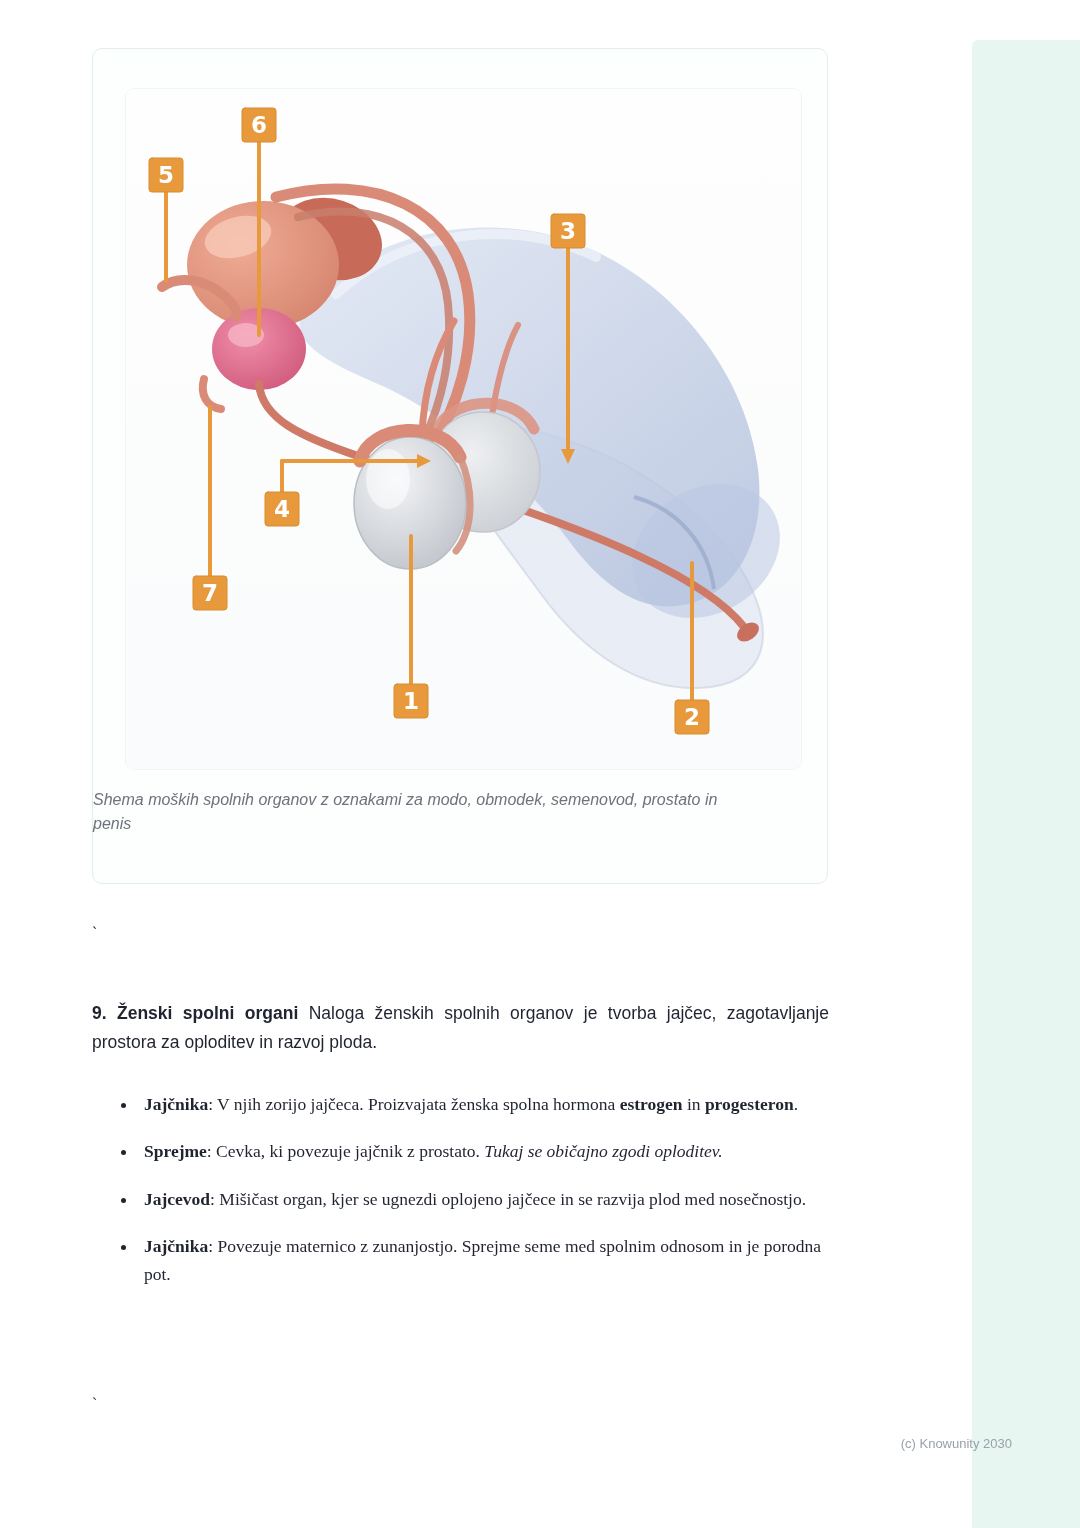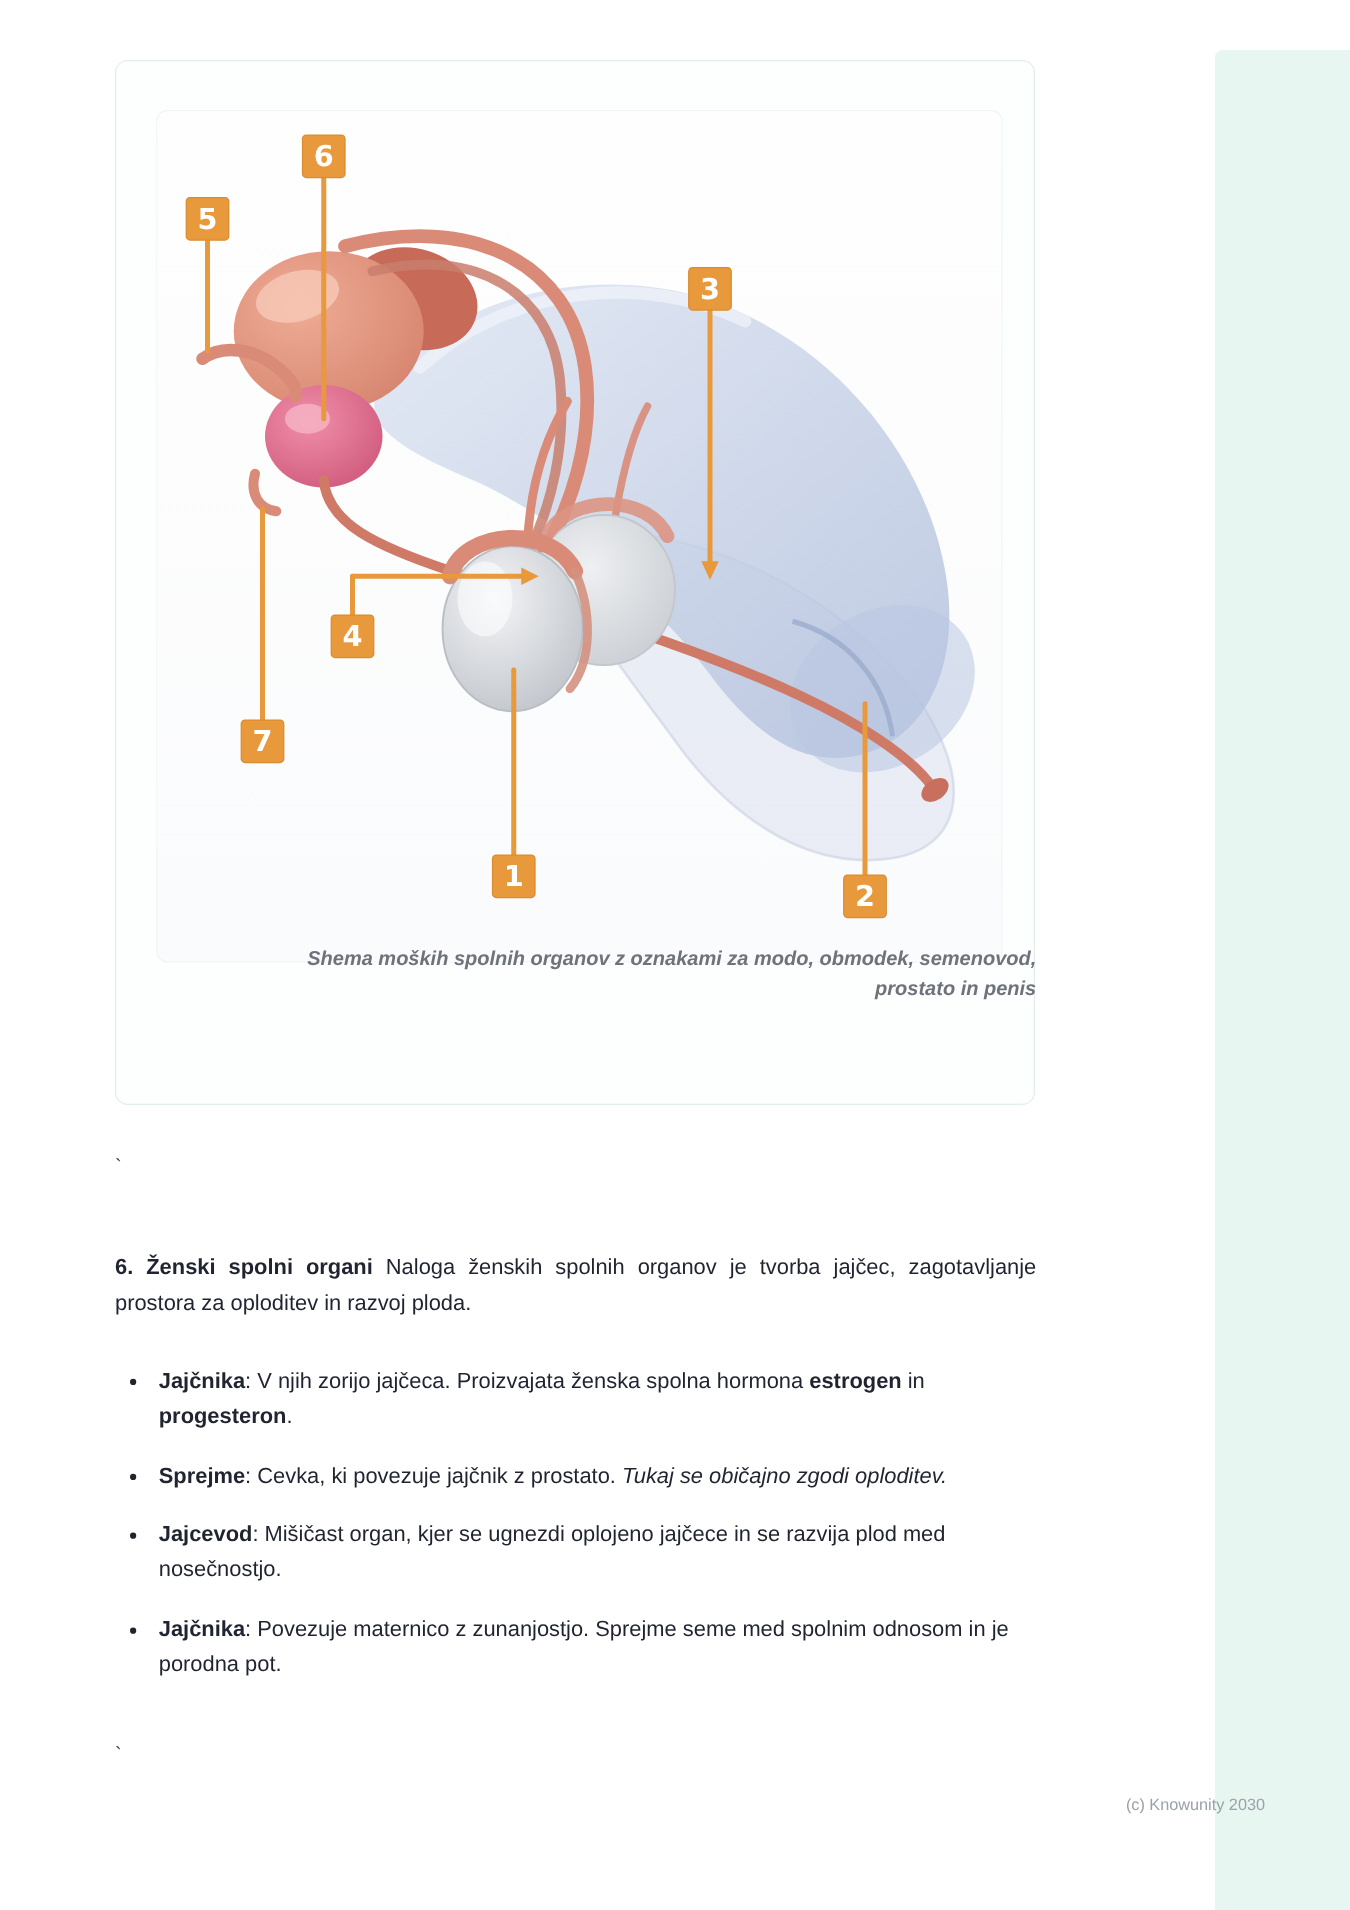--- a/index.html
+++ b/index.html
@@ -15,35 +15,35 @@
   .figure-card {
     position:absolute; left:92px; top:48px; width:736px; height:836px;
     background:#fdfefe; border:1px solid #e2efe9; border-radius:10px;
   }
   .figure-area {
     position:absolute; left:33px; top:40px; width:675px; height:680px;
     background:linear-gradient(#fefefe,#fafbfc); border-radius:8px;
     box-shadow:0 0 0 1px #f1f3f4;
   }
   .figure-caption {
-    position:absolute; left:0; top:707px; width:736px; text-align:right;font-weight:bold;
+    position:absolute; left:0; top:739px; width:736px; text-align:left;
   }
   .figure-caption .cap-inner {
     display:inline-block; max-width:650px; font-style:italic;
     color:#6d727b; font-size:16px; line-height:1.5;
   }
   .tick { position:absolute; left:92px; font-size:16px; color:#30343c; }
   .tick-1 { top:925px; }
   .tick-2 { top:1396px; }
   .heading-para {
     position:absolute; left:92px; top:999px; width:737px;
     font-size:17.5px; line-height:1.65; text-align:justify; color:#1f2430;
   }
   .heading-para strong { font-weight:bold; }
-  .bullet-list-wrap { position:absolute; left:95px; top:1090px; width:729px; }
+  .bullet-list-wrap { position:absolute; left:112px; top:1090px; width:729px;font-family:Liberation Serif, serif; }
   ul.bullets { list-style:disc outside; padding-left:26px; }
   ul.bullets li {
     font-size:17.5px; line-height:1.62; margin-bottom:19px; color:#1f2430;
     padding-left:6px;
   }
   ul.bullets li .b { font-weight:bold; }
   ul.bullets li .i { font-style:italic; }
   .footer-copy {
     position:absolute; top:1436px; right:68px; font-size:13px; color:#9aa1a9;
   }
@@ -181,21 +181,21 @@
     </svg>
   </div>
 
   <div class="figure-caption">
     <span class="cap-inner">Shema moških spolnih organov z oznakami za modo, obmodek, semenovod, prostato in penis</span>
   </div>
 </div>
 
 <div class="tick tick-1">`</div>
 
-<p class="heading-para"><strong>6. Ženski spolni organi</strong><span> Naloga ženskih spolnih organov je tvorba jajčec, zagotavljanje prostora za oploditev in razvoj ploda.</span></p>
+<p class="heading-para"><strong>9. Ženski spolni organi</strong><span> Naloga ženskih spolnih organov je tvorba jajčec, zagotavljanje prostora za oploditev in razvoj ploda.</span></p>
 
 <div class="bullet-list-wrap">
   <ul class="bullets">
     <li><span class="b">Jajčnika</span><span>: V njih zorijo jajčeca. Proizvajata ženska spolna hormona </span><span class="b">estrogen</span><span> in </span><span class="b">progesteron</span><span>.</span><span class="i"></span></li>
     <li><span class="b">Sprejme</span><span>: Cevka, ki povezuje jajčnik z prostato. </span><span class="b"></span><span></span><span class="b"></span><span></span><span class="i">Tukaj se običajno zgodi oploditev.</span></li>
     <li><span class="b">Jajcevod</span><span>: Mišičast organ, kjer se ugnezdi oplojeno jajčece in se razvija plod med nosečnostjo.</span><span class="b"></span><span></span><span class="b"></span><span></span><span class="i"></span></li>
     <li><span class="b">Jajčnika</span><span>: Povezuje maternico z zunanjostjo. Sprejme seme med spolnim odnosom in je porodna pot.</span><span class="b"></span><span></span><span class="b"></span><span></span><span class="i"></span></li>
   </ul>
 </div>
 

